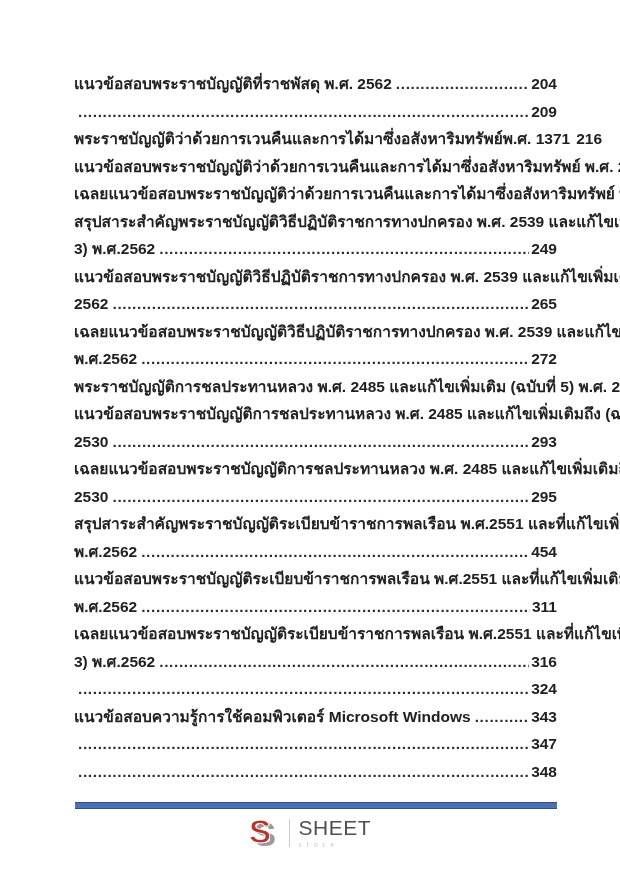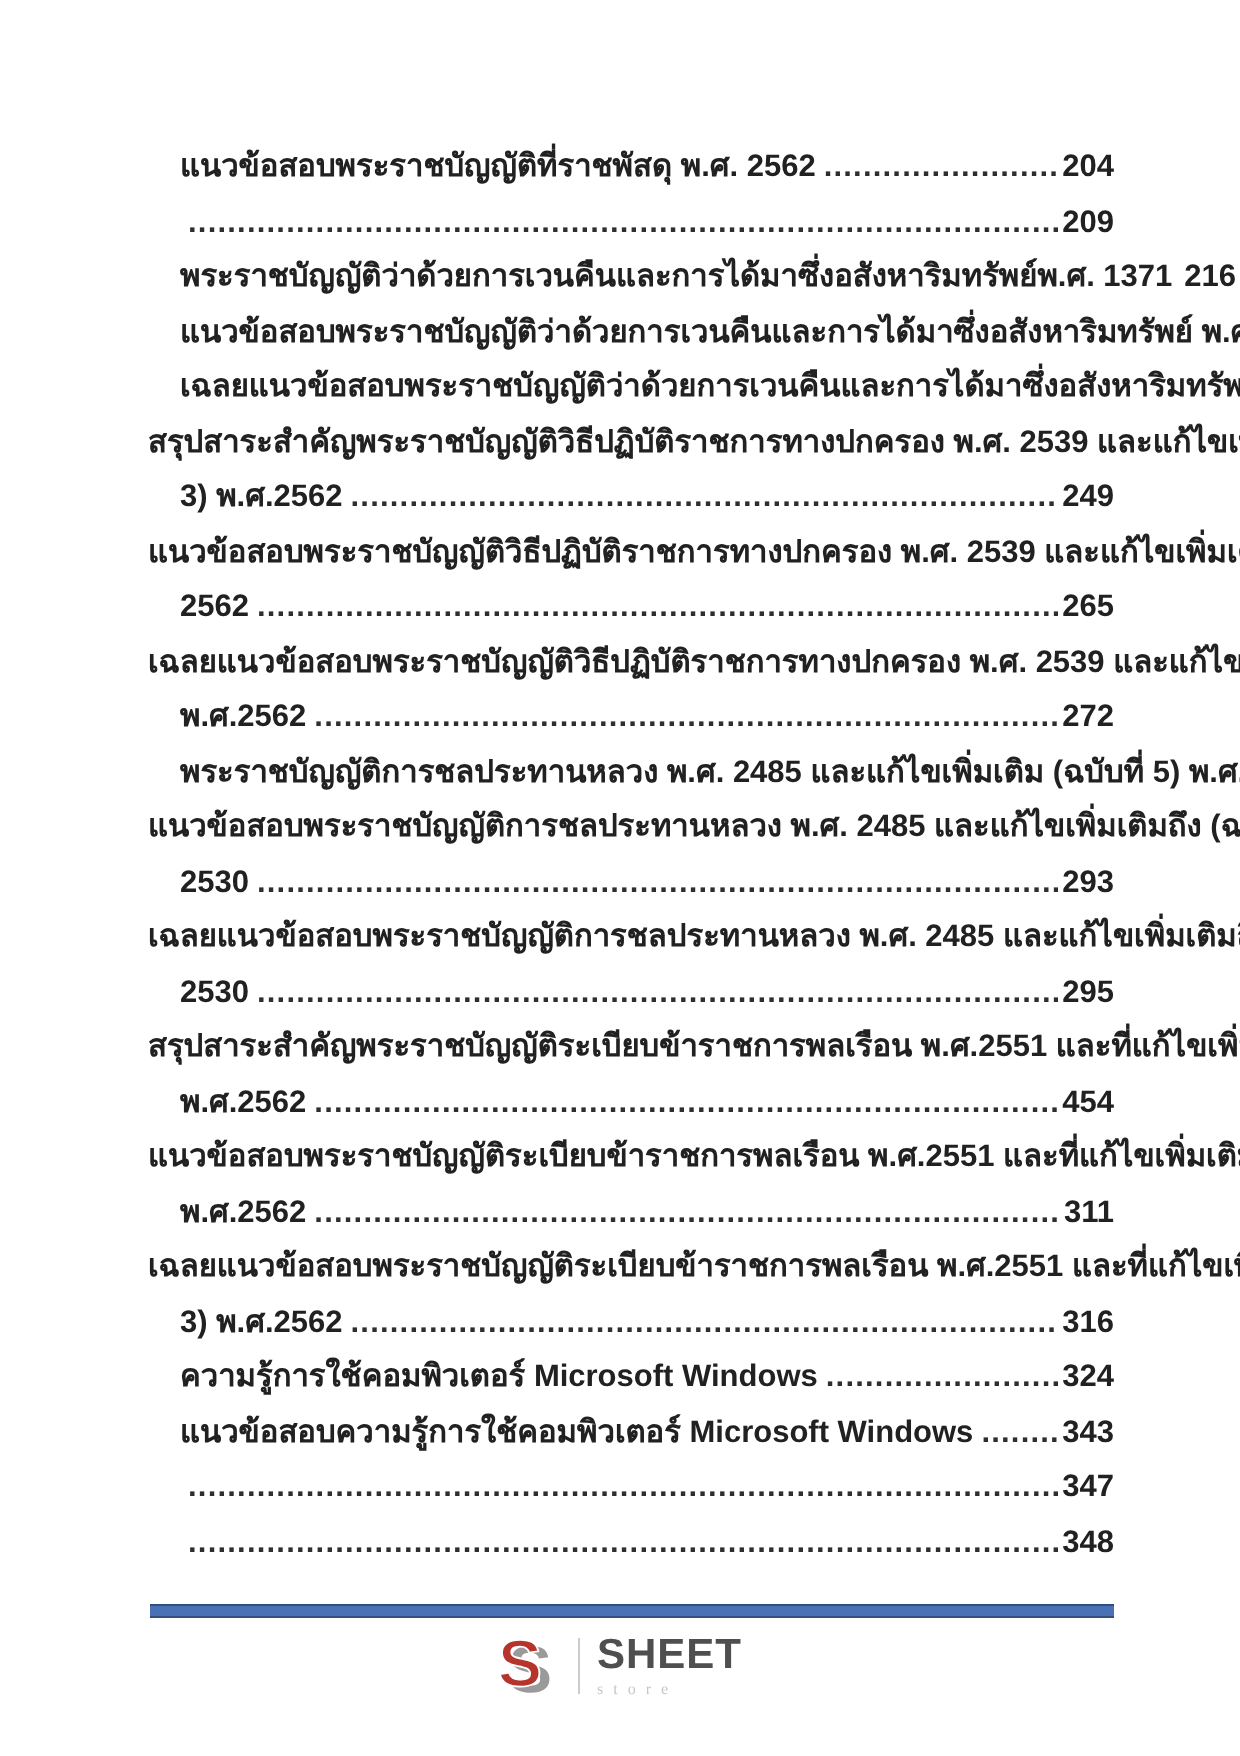--- a/index.html
+++ b/index.html
@@ -12,21 +12,21 @@
     overflow:hidden;
   }
   .toc{
     position:absolute;
     left:74px;right:63px;top:70px;
     font-size:15.5px;
     font-weight:600;
     line-height:27.5px;
   }
   .entry{margin:0;}
-  .row{display:flex;align-items:center;margin-left:16px;}
+  .row{display:flex;align-items:center;}
   .t{white-space:nowrap;flex:0 0 auto;}
   .wrapline{white-space:nowrap;}
   .dots{
     flex:1 1 auto;min-width:0;
     overflow:hidden;white-space:nowrap;
     letter-spacing:0.6px;
     margin:0 2px 0 4px;
     color:#2e2e2e;
     font-weight:600;
   }
@@ -44,21 +44,21 @@
     left:0;right:0;top:814px;
     display:flex;justify-content:center;align-items:center;
   }
   .logo-mark{display:block;}
   .logo-divider{
     width:1.5px;height:28px;background:#cccccc;
     margin:0 8px 0 6px;
   }
   .brand-block{display:flex;flex-direction:column;}
   .brand{
-    font-size:21px;font-weight:700;color:#4f4f4f;
+    font-size:21px;font-weight:400;color:#4f4f4f;
     letter-spacing:0.5px;line-height:22px;
   }
   .brand-sub{
     font-size:8px;color:#c6c6c6;
     letter-spacing:5px;line-height:9px;margin-top:1px;font-family:Liberation Serif, serif;
   }
 </style>
 </head>
 <body>
 
@@ -180,21 +180,20 @@
       <div class="wrapline">เฉลยแนวข้อสอบพระราชบัญญัติระเบียบข้าราชการพลเรือน พ.ศ.2551 และที่แก้ไขเพิ่มเติมถึง (ฉบับที่</div>
       <div class="row">
         <span class="t">3) พ.ศ.2562</span>
         <span class="dots">........................................................................................................................................................................................</span>
         <span class="pg">316</span>
       </div>
     </div>
 
     <div class="entry">
       <div class="row">
-        <span class="t">ความรู้การใช้คอมพิวเตอร์ Microsoft Windows</span>
         <span class="dots">........................................................................................................................................................................................</span>
         <span class="pg">324</span>
       </div>
     </div>
 
     <div class="entry">
       <div class="row">
         <span class="t">แนวข้อสอบความรู้การใช้คอมพิวเตอร์ Microsoft Windows</span>
         <span class="dots">........................................................................................................................................................................................</span>
         <span class="pg">343</span>

